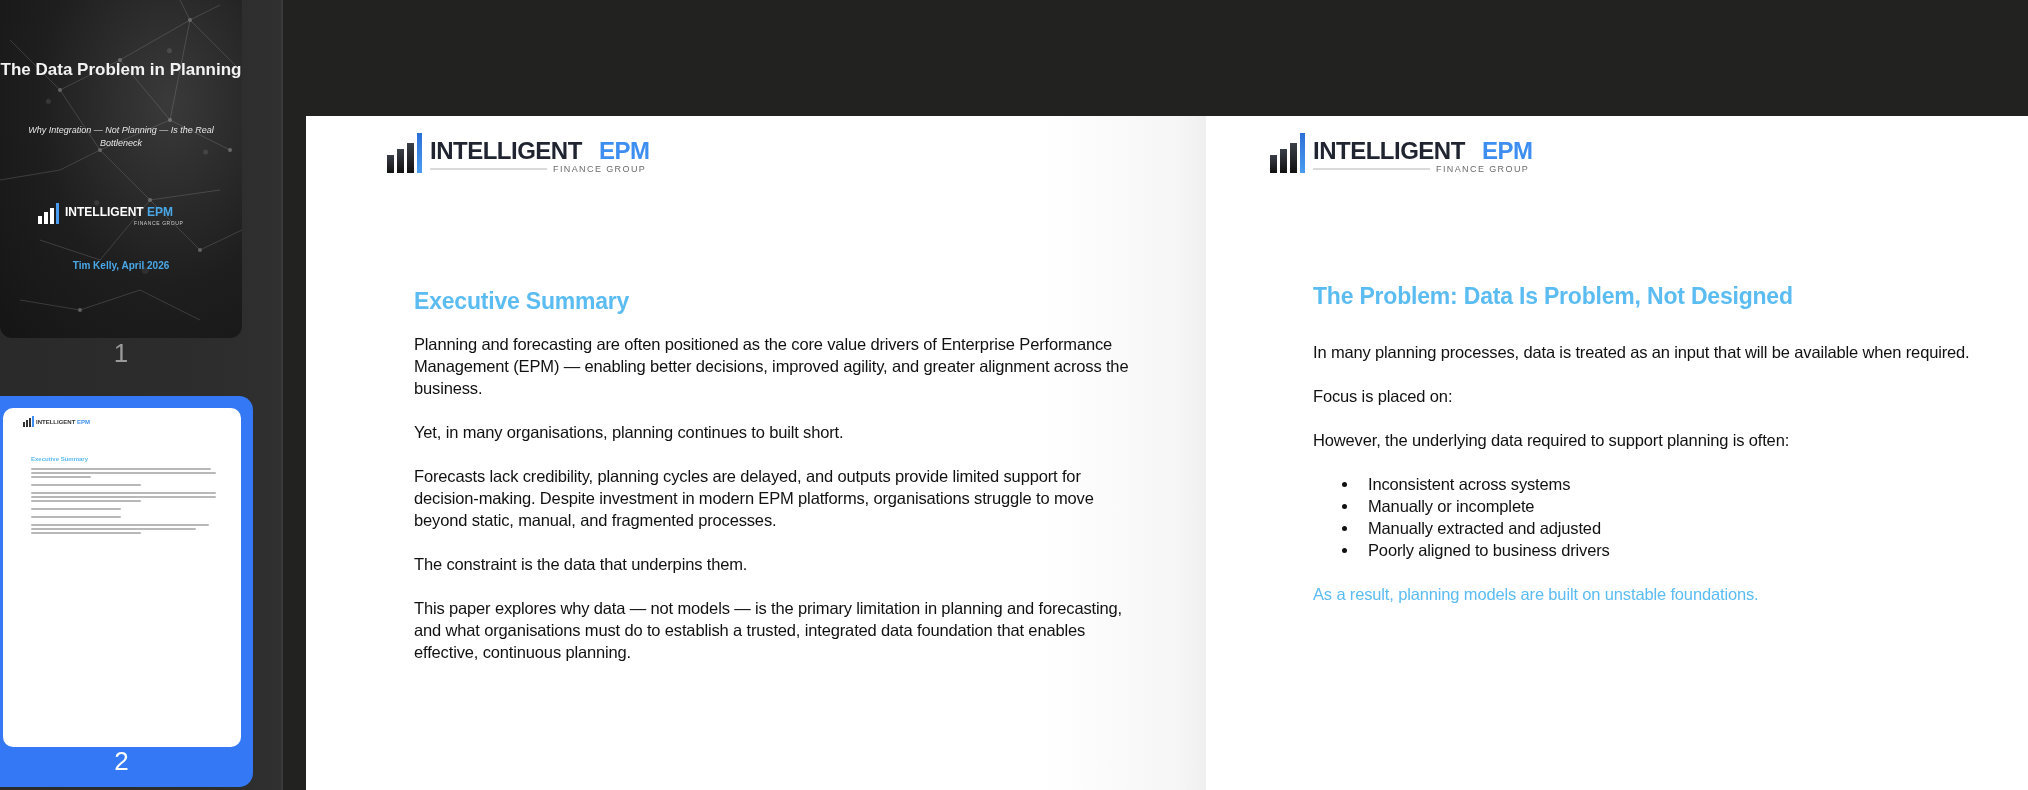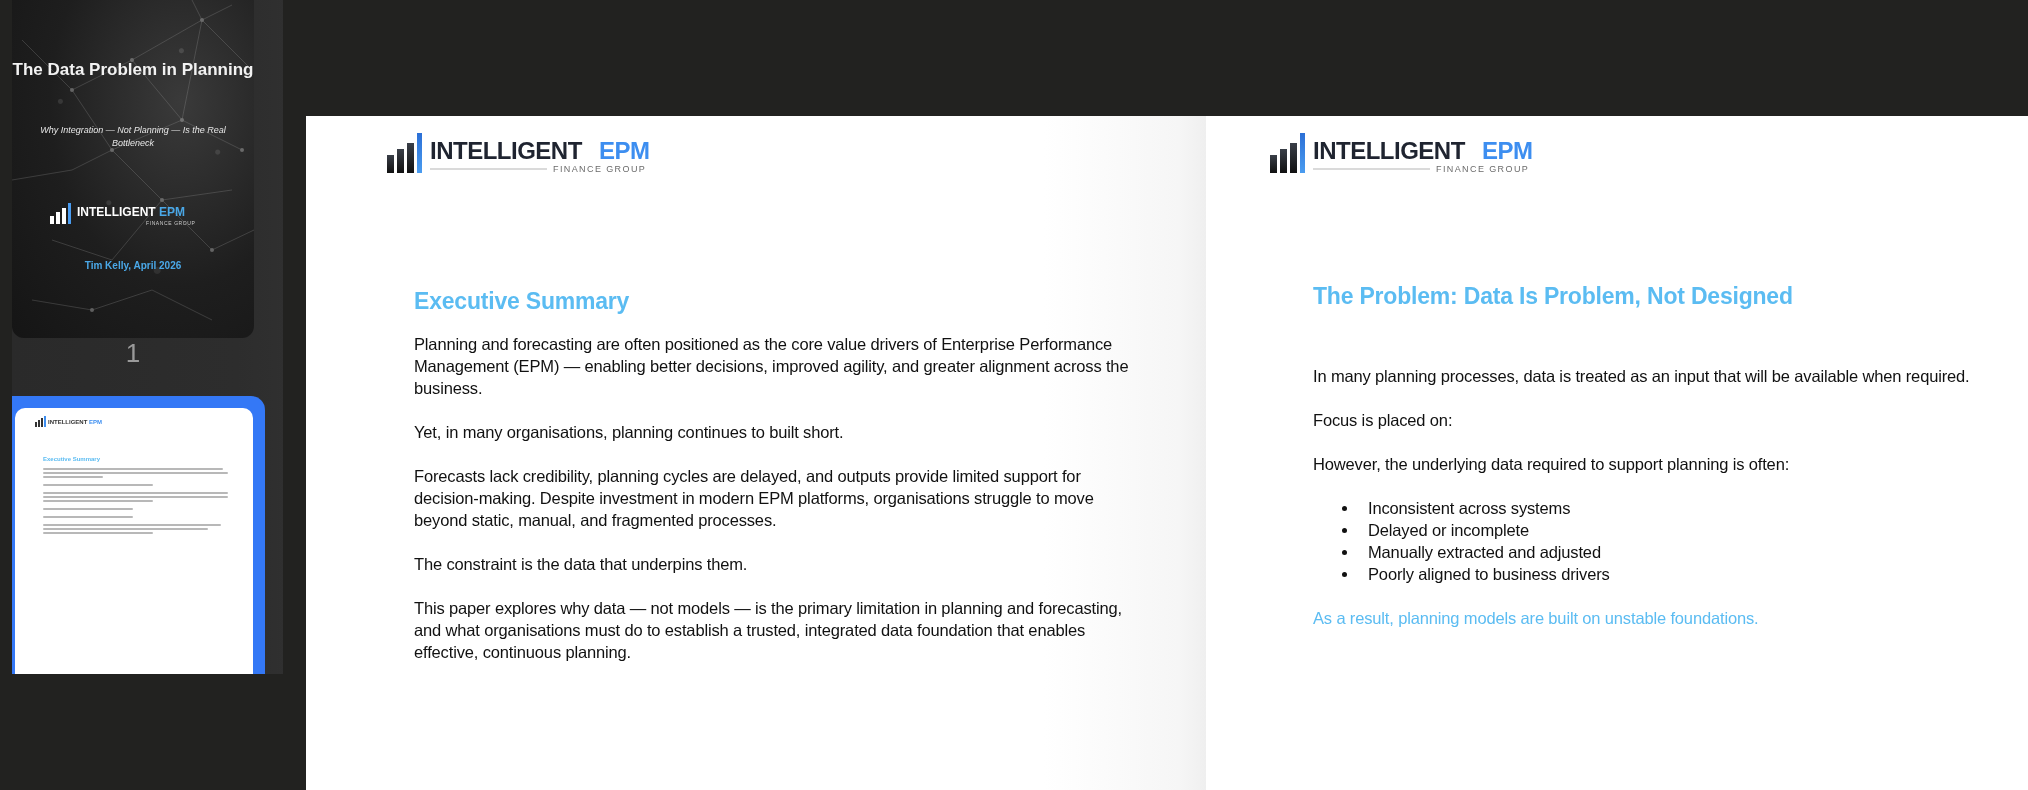--- a/index.html
+++ b/index.html
@@ -3,21 +3,21 @@
 <meta charset="utf-8">
 <style>
   html, body { margin:0; padding:0; }
   body {
     width:2028px; height:790px; overflow:hidden; position:relative;
     background:#222220;
     font-family:"Liberation Sans", sans-serif;
   }
   
   .sidebar {
-    position:absolute; left:12px; top:0; width:281px; height:674px;
+    position:absolute; left:0; top:0; width:281px; height:790px;
     background:linear-gradient(90deg,#2a2a2a 0%,#2d2d2d 80%,#303030 100%);
     border-right:2px solid #3a3a3a;
     overflow:hidden;
   }
   .thumb-cover {
     position:absolute; left:0; top:0; width:242px; height:338px;
     border-radius:0 0 12px 12px;
     background:
       radial-gradient(circle at 20% 30%, rgba(255,255,255,0.10) 0 2px, transparent 3px),
       radial-gradient(circle at 70% 15%, rgba(255,255,255,0.12) 0 2px, transparent 3px),
@@ -193,26 +193,26 @@
       <rect x="20" y="12" width="7" height="30" fill="url(#barDark)"></rect>
       <rect x="30" y="2" width="5" height="40" fill="url(#barBlue)"></rect>
       <text x="43" y="28" font-family="Liberation Sans, sans-serif" font-weight="bold" font-size="24" fill="#1f2430" letter-spacing="-0.5">INTELLIGENT</text>
       <text x="212" y="28" font-family="Liberation Sans, sans-serif" font-weight="bold" font-size="24" fill="#3d8ef0" letter-spacing="-0.5">EPM</text>
       <line x1="43" y1="38" x2="160" y2="38" stroke="#b5b5b5" stroke-width="1"></line>
       <text x="166" y="41" font-family="Liberation Sans, sans-serif" font-size="9" fill="#6b6b6b" letter-spacing="1.4">FINANCE GROUP</text>
     </svg>
 
     <div class="doc-h" style="left:107px; top:167px;">The Problem: Data Is Problem, Not Designed</div>
 
-    <div class="doc-body" style="left:107px; top:225px; width:715px;margin-top:24px;">
+    <div class="doc-body" style="left:107px; top:225px; width:715px;">
       <p>In many planning processes, data is treated as an input that will be available when required.</p>
       <p>Focus is placed on:</p>
       <p>However, the underlying data required to support planning is often:</p>
       <ul>
         <li>Inconsistent across systems</li>
-        <li>Delayed or incomplete</li>
+        <li>Manually or incomplete</li>
         <li>Manually extracted and adjusted</li>
         <li>Poorly aligned to business drivers</li>
       </ul>
       <p class="accent">As a result, planning models are built on unstable foundations.</p>
     </div>
   </div>
 </div>
 
 </body></html>

